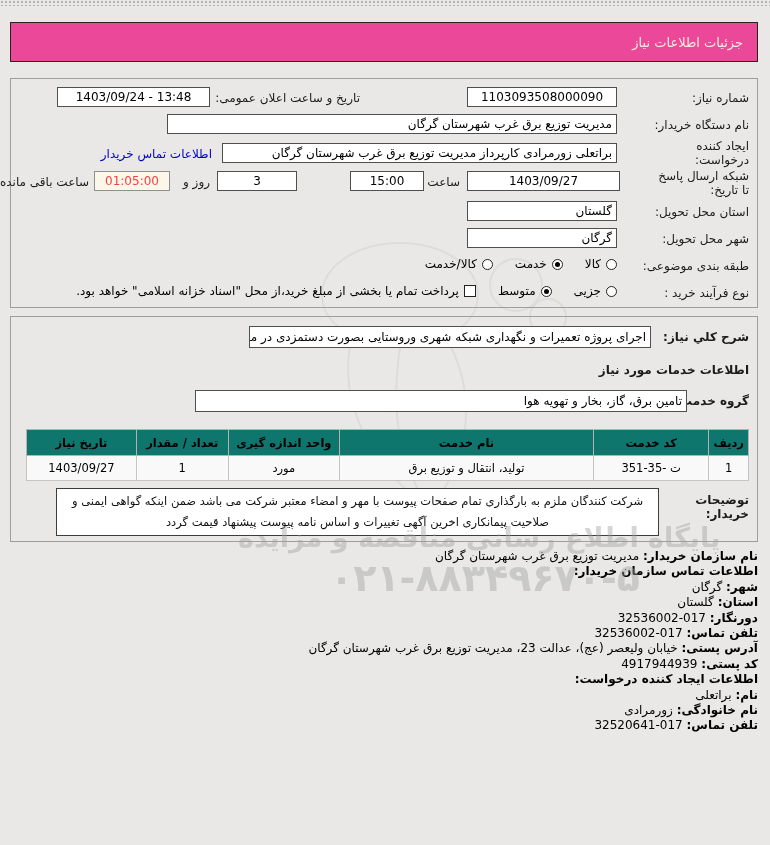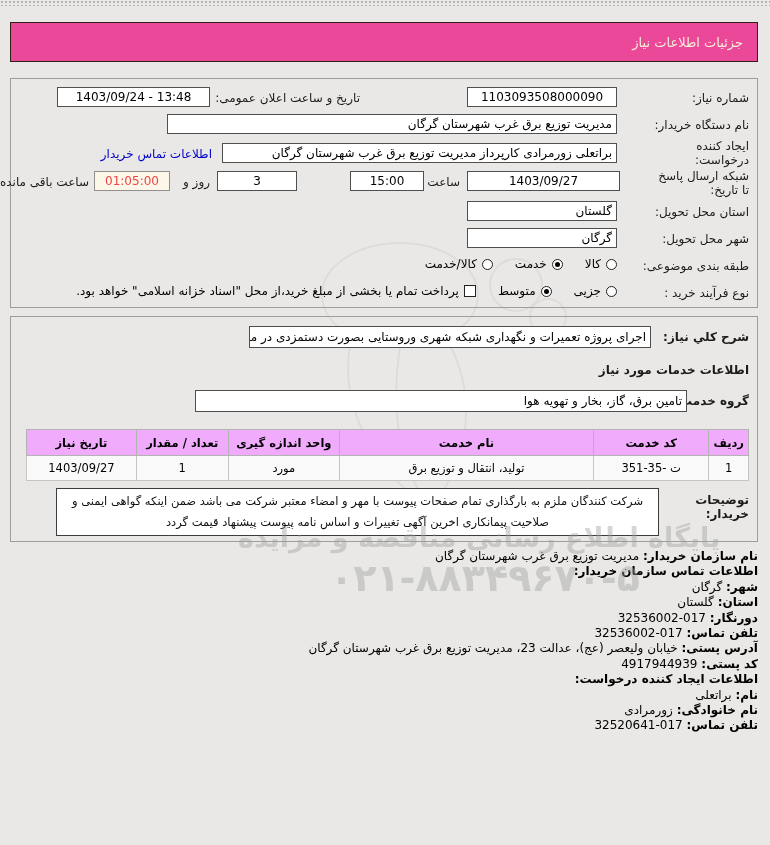--- a/index.html
+++ b/index.html
@@ -24,21 +24,21 @@
   .link { position:absolute; font-size:12px; color:#0000cc; white-space:nowrap; cursor:pointer; }
   .optrow { position:absolute; display:flex; direction:rtl; align-items:center; gap:6px; }
   .opt { display:flex; direction:rtl; align-items:center; gap:5px; margin-left:16px; }
   .radio { width:11px; height:11px; border:1px solid #222; border-radius:50%; background:#fff; position:relative; flex:0 0 auto; }
   .radio.on::after { content:""; position:absolute; inset:2px; border-radius:50%; background:#000; }
   .checkbox { width:12px; height:12px; border:1px solid #222; background:#fff; flex:0 0 auto; }
   .optlabel { font-size:12px; color:#000000; white-space:nowrap; }
   .small { font-size:12px; }
   table.svc { position:absolute; left:15px; top:112px; width:723px; border-collapse:collapse;
     font-size:11.5px; background:#fbfbfb; }
-  table.svc th { background:#f0abfc; font-weight:bold; border:1px solid #b3b3b3; height:26px; padding:2px 4px; }
+  table.svc th { background:#0f766e; font-weight:bold; border:1px solid #b3b3b3; height:26px; padding:2px 4px; }
   table.svc td { border:1px solid #c4c4c4; height:25px; text-align:center; padding:2px 4px; background:#f9f9f9; }
   .notesbox { position:absolute; right:98px; top:171px; width:603px; height:48px; background:#fff;
     border:1px solid #3d3d3d; font-size:11.5px; line-height:21px; text-align:center; padding:2px 6px; color:#111; }
   .footer { position:absolute; right:12px; top:549px; width:746px; font-size:12px; color:#000; line-height:15.4px; }
   .fline b { font-weight:bold; }
   .ltrx { direction:ltr; unicode-bidi:bidi-override; display:inline-block; }
   .wm { position:absolute; color:#9f9f9f; opacity:.42; pointer-events:none; z-index:6; white-space:nowrap; }
   .wm-brand { left:200px; top:440px; font-size:40px; font-weight:bold; letter-spacing:1px; direction:ltr; }
   .wm-slogan { left:238px; top:522px; font-size:27px; font-weight:bold; }
   .wm-phone { left:330px; top:556px; font-size:38px; font-weight:bold; }

